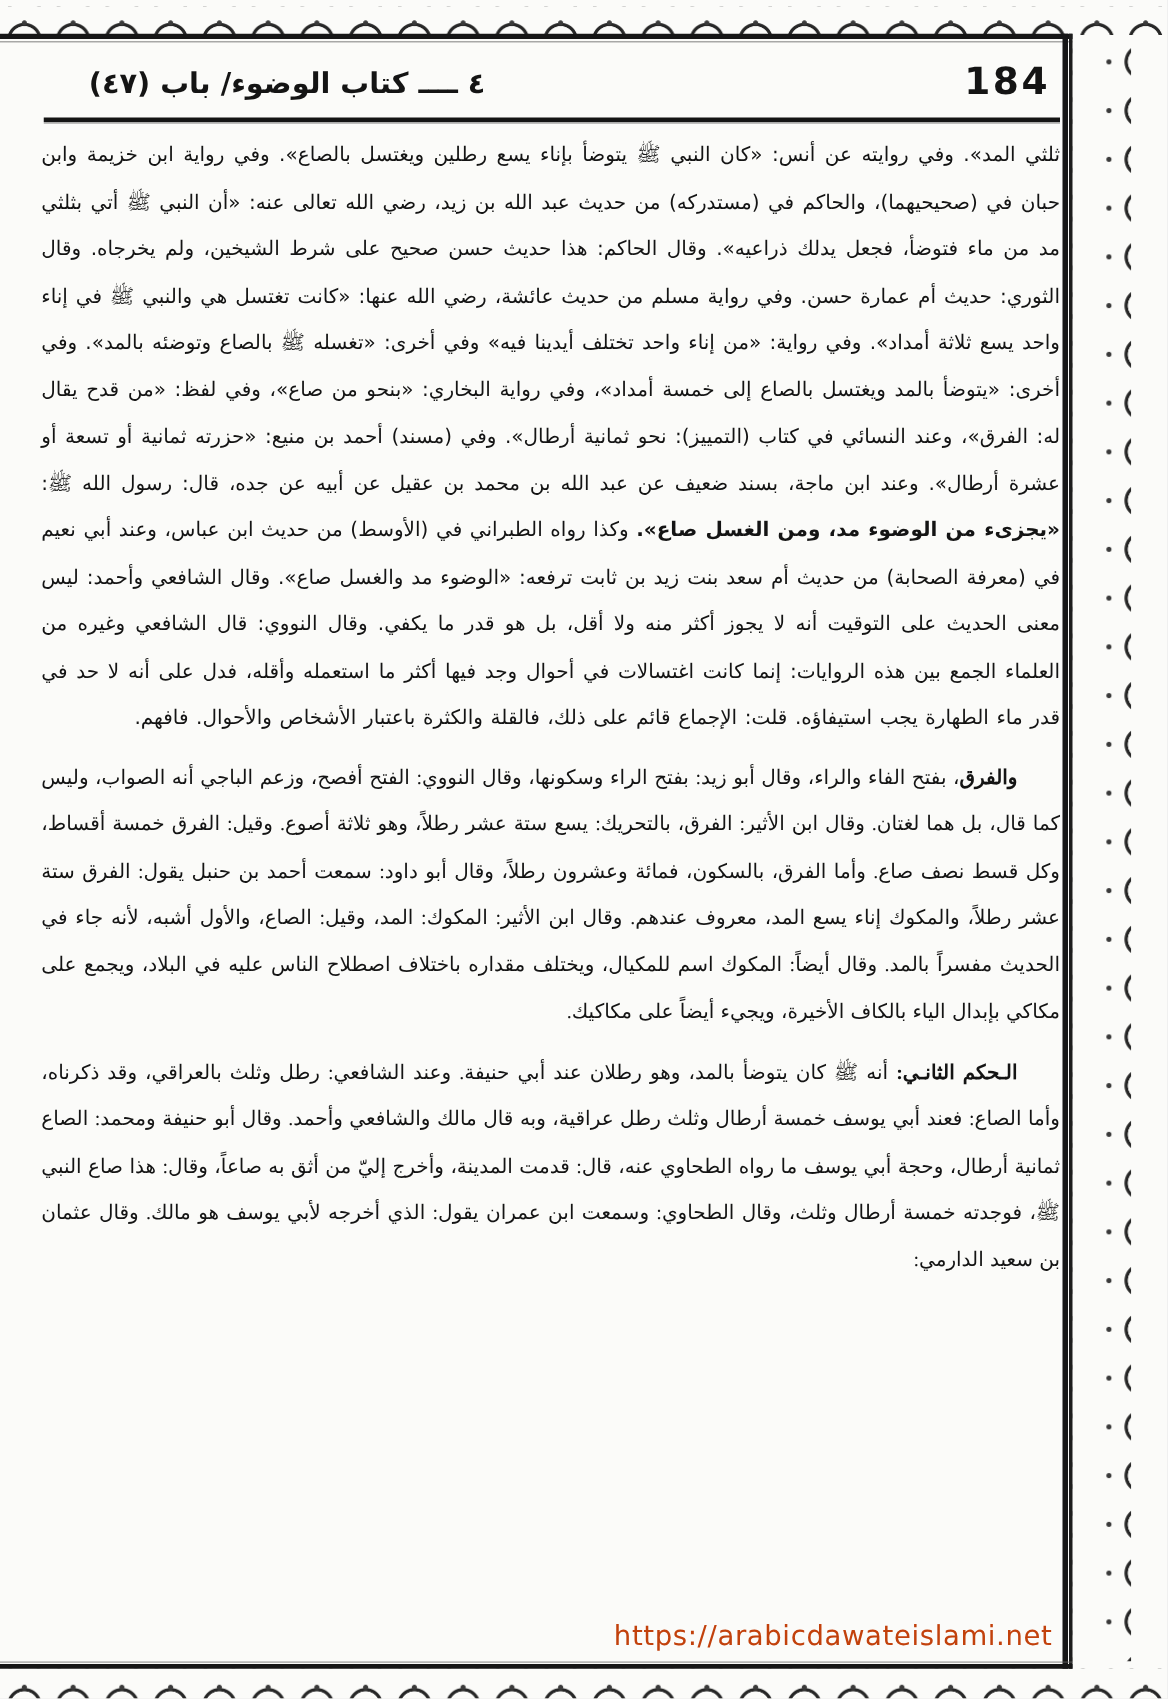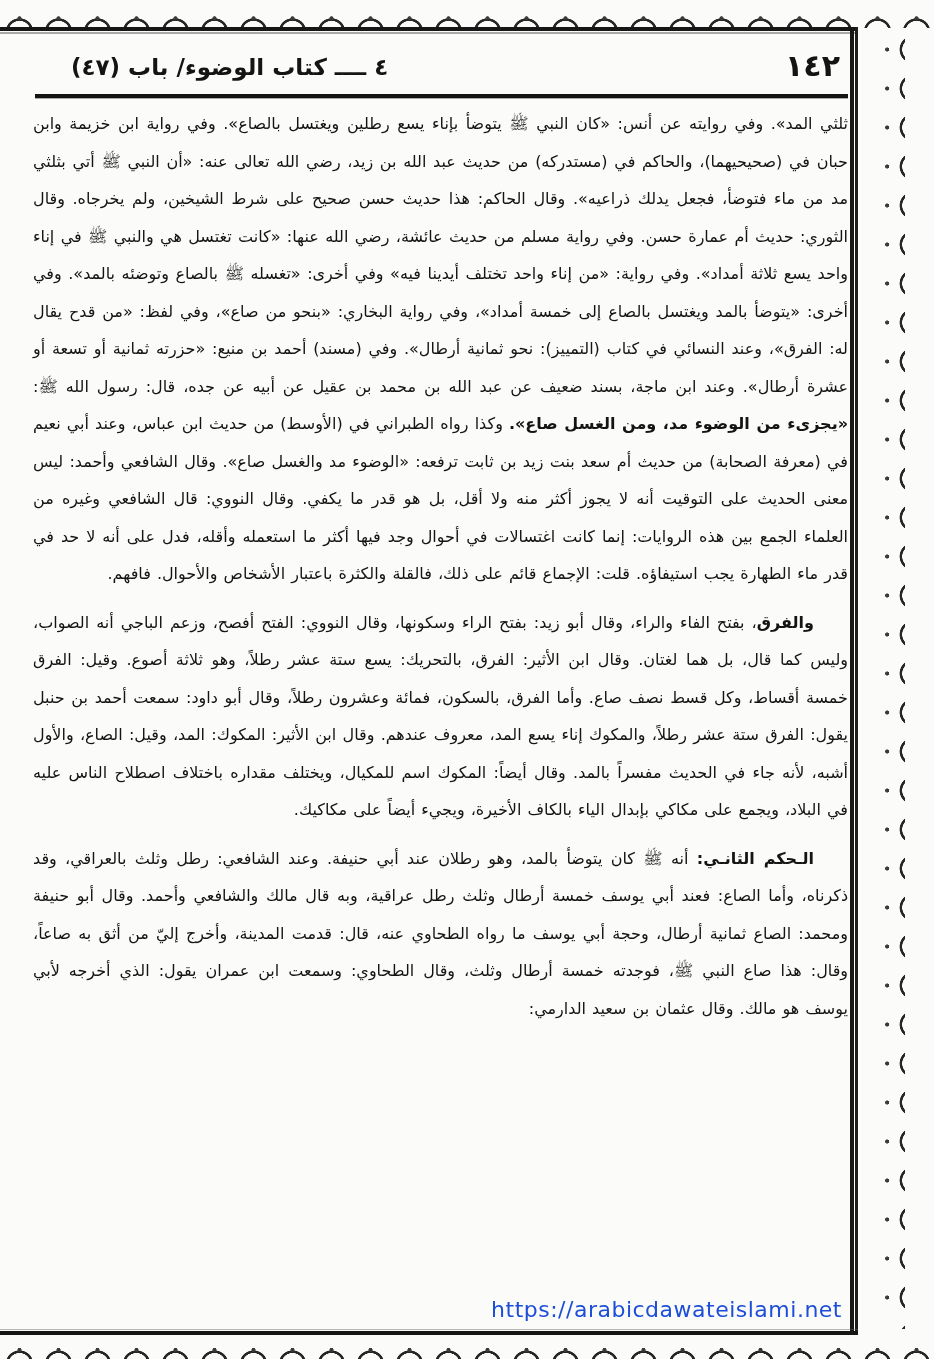--- a/index.html
+++ b/index.html
@@ -66,46 +66,46 @@
   
   .text-block{
     position:absolute;top:105px;left:33px;width:815px;
     direction:rtl;
     text-align:justify;
     font-size:16px;
     line-height:37.5px;
     word-spacing:1px;
   }
   .text-block p{margin:0 0 11px 0;}
-  .text-block p.indent{text-indent:34px;}
+  .text-block p.indent{text-indent:34px;font-family:Liberation Serif, serif;}
   .text-block b{font-weight:bold;}
   
   .watermark{
     position:absolute;top:1297px;right:92px;
     direction:ltr;
     font-size:22px;
-    color:#1d4ed8;
+    color:#c2410c;
     letter-spacing:.5px;
   }
 </style>
 </head>
 <body>
 
 <div class="page">
 
   <div class="orn-top"></div>
   <div class="orn-right"></div>
   <div class="orn-bottom"></div>
 
   <div class="frame-top"></div>
   <div class="frame-right"></div>
   <div class="frame-bottom"></div>
 
   <header class="page-header">
-    <span class="page-number">١٤٢</span>
+    <span class="page-number">184</span>
     <span class="chapter-title">٤ ــــ كتاب الوضوء/ باب (٤٧)</span>
     <div class="header-rule"></div>
   </header>
 
   <main class="text-block">
     <p><span>ثلثي المد». وفي روايته عن أنس: «كان النبي ﷺ يتوضأ بإناء يسع رطلين ويغتسل بالصاع». وفي رواية ابن خزيمة وابن حبان في (صحيحيهما)، والحاكم في (مستدركه) من حديث عبد الله بن زيد، رضي الله تعالى عنه: «أن النبي ﷺ أتي بثلثي مد من ماء فتوضأ، فجعل يدلك ذراعيه». وقال الحاكم: هذا حديث حسن صحيح على شرط الشيخين، ولم يخرجاه. وقال الثوري: حديث أم عمارة حسن. وفي رواية مسلم من حديث عائشة، رضي الله عنها: «كانت تغتسل هي والنبي ﷺ في إناء واحد يسع ثلاثة أمداد». وفي رواية: «من إناء واحد تختلف أيدينا فيه» وفي أخرى: «تغسله ﷺ بالصاع وتوضئه بالمد». وفي أخرى: «يتوضأ بالمد ويغتسل بالصاع إلى خمسة أمداد»، وفي رواية البخاري: «بنحو من صاع»، وفي لفظ: «من قدح يقال له: الفرق»، وعند النسائي في كتاب (التمييز): نحو ثمانية أرطال». وفي (مسند) أحمد بن منيع: «حزرته ثمانية أو تسعة أو عشرة أرطال». وعند ابن ماجة، بسند ضعيف عن عبد الله بن محمد بن عقيل عن أبيه عن جده، قال: رسول الله ﷺ: </span><b>«يجزىء من الوضوء مد، ومن الغسل صاع».</b><span> وكذا رواه الطبراني في (الأوسط) من حديث ابن عباس، وعند أبي نعيم في (معرفة الصحابة) من حديث أم سعد بنت زيد بن ثابت ترفعه: «الوضوء مد والغسل صاع». وقال الشافعي وأحمد: ليس معنى الحديث على التوقيت أنه لا يجوز أكثر منه ولا أقل، بل هو قدر ما يكفي. وقال النووي: قال الشافعي وغيره من العلماء الجمع بين هذه الروايات: إنما كانت اغتسالات في أحوال وجد فيها أكثر ما استعمله وأقله، فدل على أنه لا حد في قدر ماء الطهارة يجب استيفاؤه. قلت: الإجماع قائم على ذلك، فالقلة والكثرة باعتبار الأشخاص والأحوال. فافهم.</span></p>
 
     <p class="indent"><b>والفرق</b><span>، بفتح الفاء والراء، وقال أبو زيد: بفتح الراء وسكونها، وقال النووي: الفتح أفصح، وزعم الباجي أنه الصواب، وليس كما قال، بل هما لغتان. وقال ابن الأثير: الفرق، بالتحريك: يسع ستة عشر رطلاً، وهو ثلاثة أصوع. وقيل: الفرق خمسة أقساط، وكل قسط نصف صاع. وأما الفرق، بالسكون، فمائة وعشرون رطلاً، وقال أبو داود: سمعت أحمد بن حنبل يقول: الفرق ستة عشر رطلاً، والمكوك إناء يسع المد، معروف عندهم. وقال ابن الأثير: المكوك: المد، وقيل: الصاع، والأول أشبه، لأنه جاء في الحديث مفسراً بالمد. وقال أيضاً: المكوك اسم للمكيال، ويختلف مقداره باختلاف اصطلاح الناس عليه في البلاد، ويجمع على مكاكي بإبدال الياء بالكاف الأخيرة، ويجيء أيضاً على مكاكيك.</span></p>
 
     <p class="indent"><b>الـحكم الثانـي:</b><span> أنه ﷺ كان يتوضأ بالمد، وهو رطلان عند أبي حنيفة. وعند الشافعي: رطل وثلث بالعراقي، وقد ذكرناه، وأما الصاع: فعند أبي يوسف خمسة أرطال وثلث رطل عراقية، وبه قال مالك والشافعي وأحمد. وقال أبو حنيفة ومحمد: الصاع ثمانية أرطال، وحجة أبي يوسف ما رواه الطحاوي عنه، قال: قدمت المدينة، وأخرج إليّ من أثق به صاعاً، وقال: هذا صاع النبي ﷺ، فوجدته خمسة أرطال وثلث، وقال الطحاوي: وسمعت ابن عمران يقول: الذي أخرجه لأبي يوسف هو مالك. وقال عثمان بن سعيد الدارمي:</span></p>

